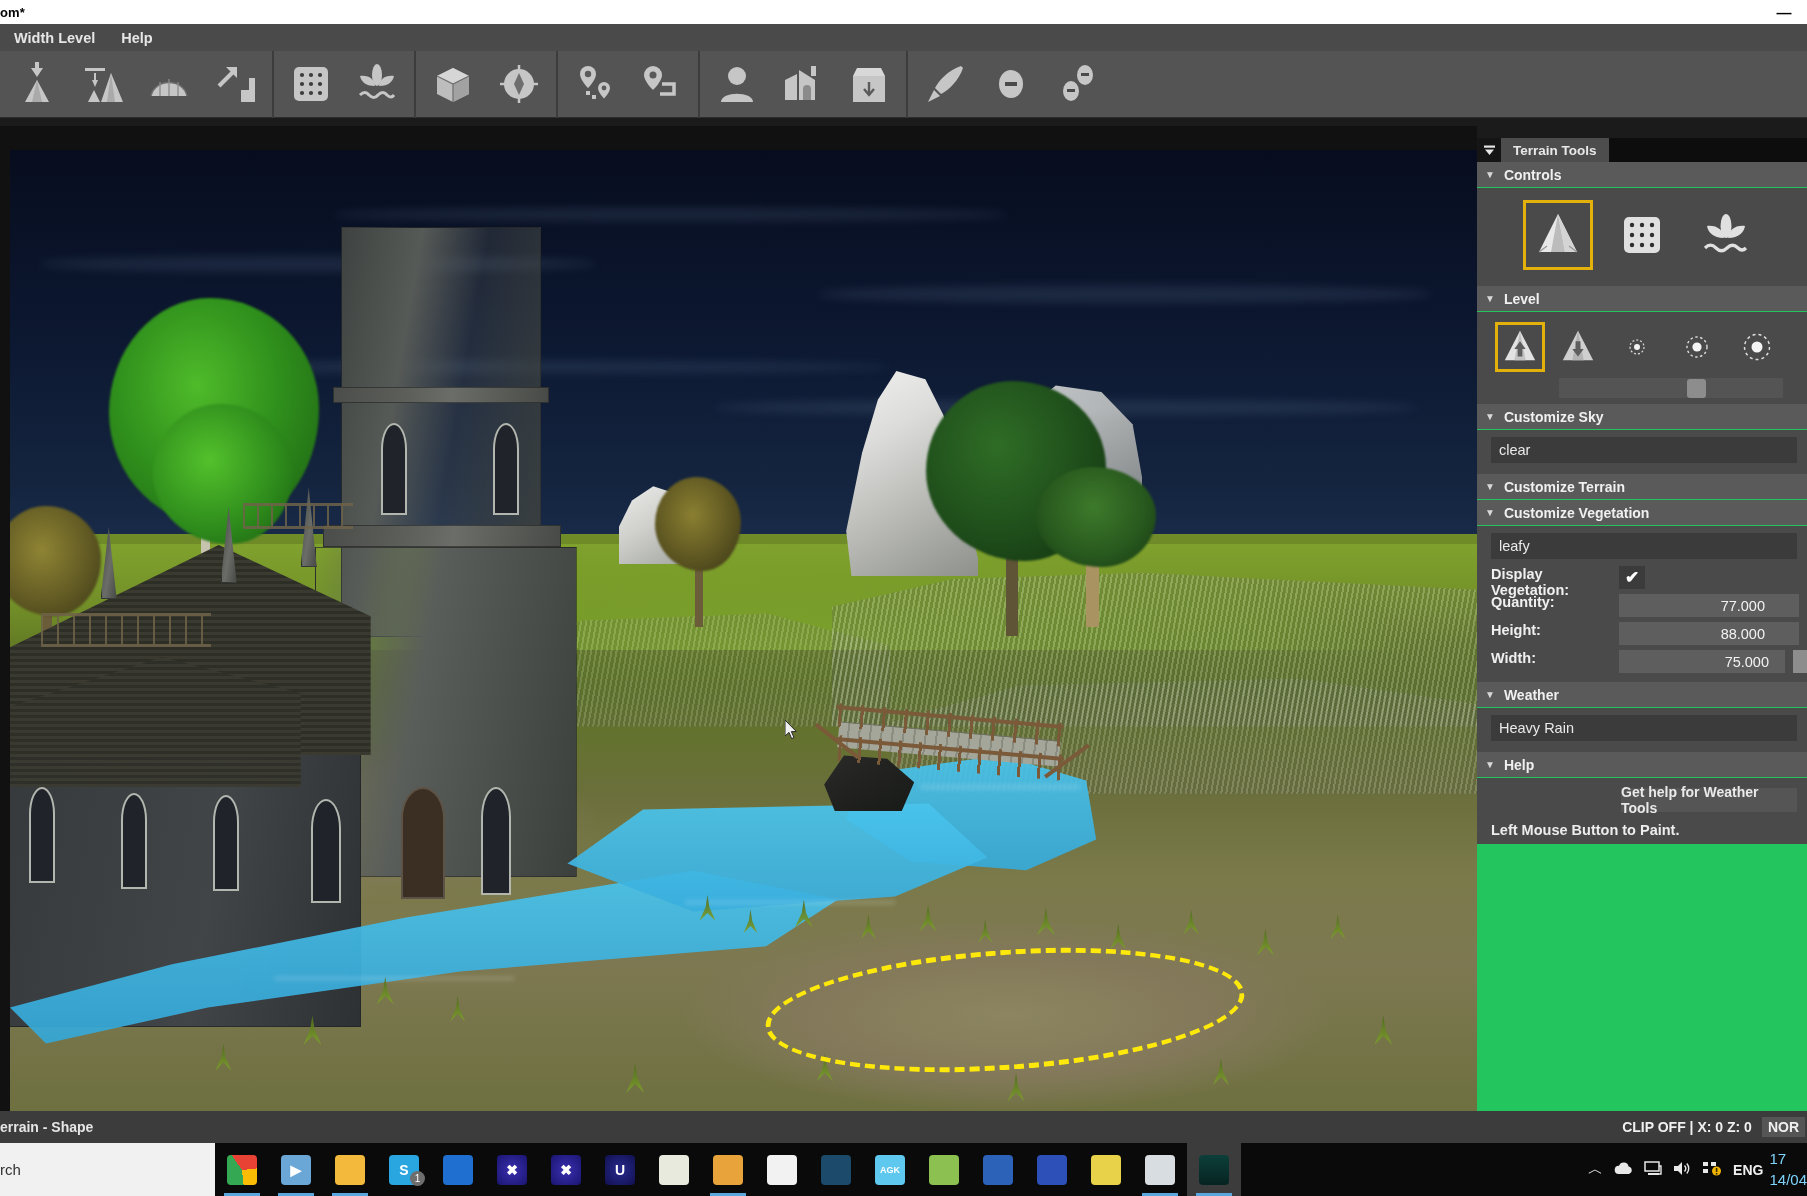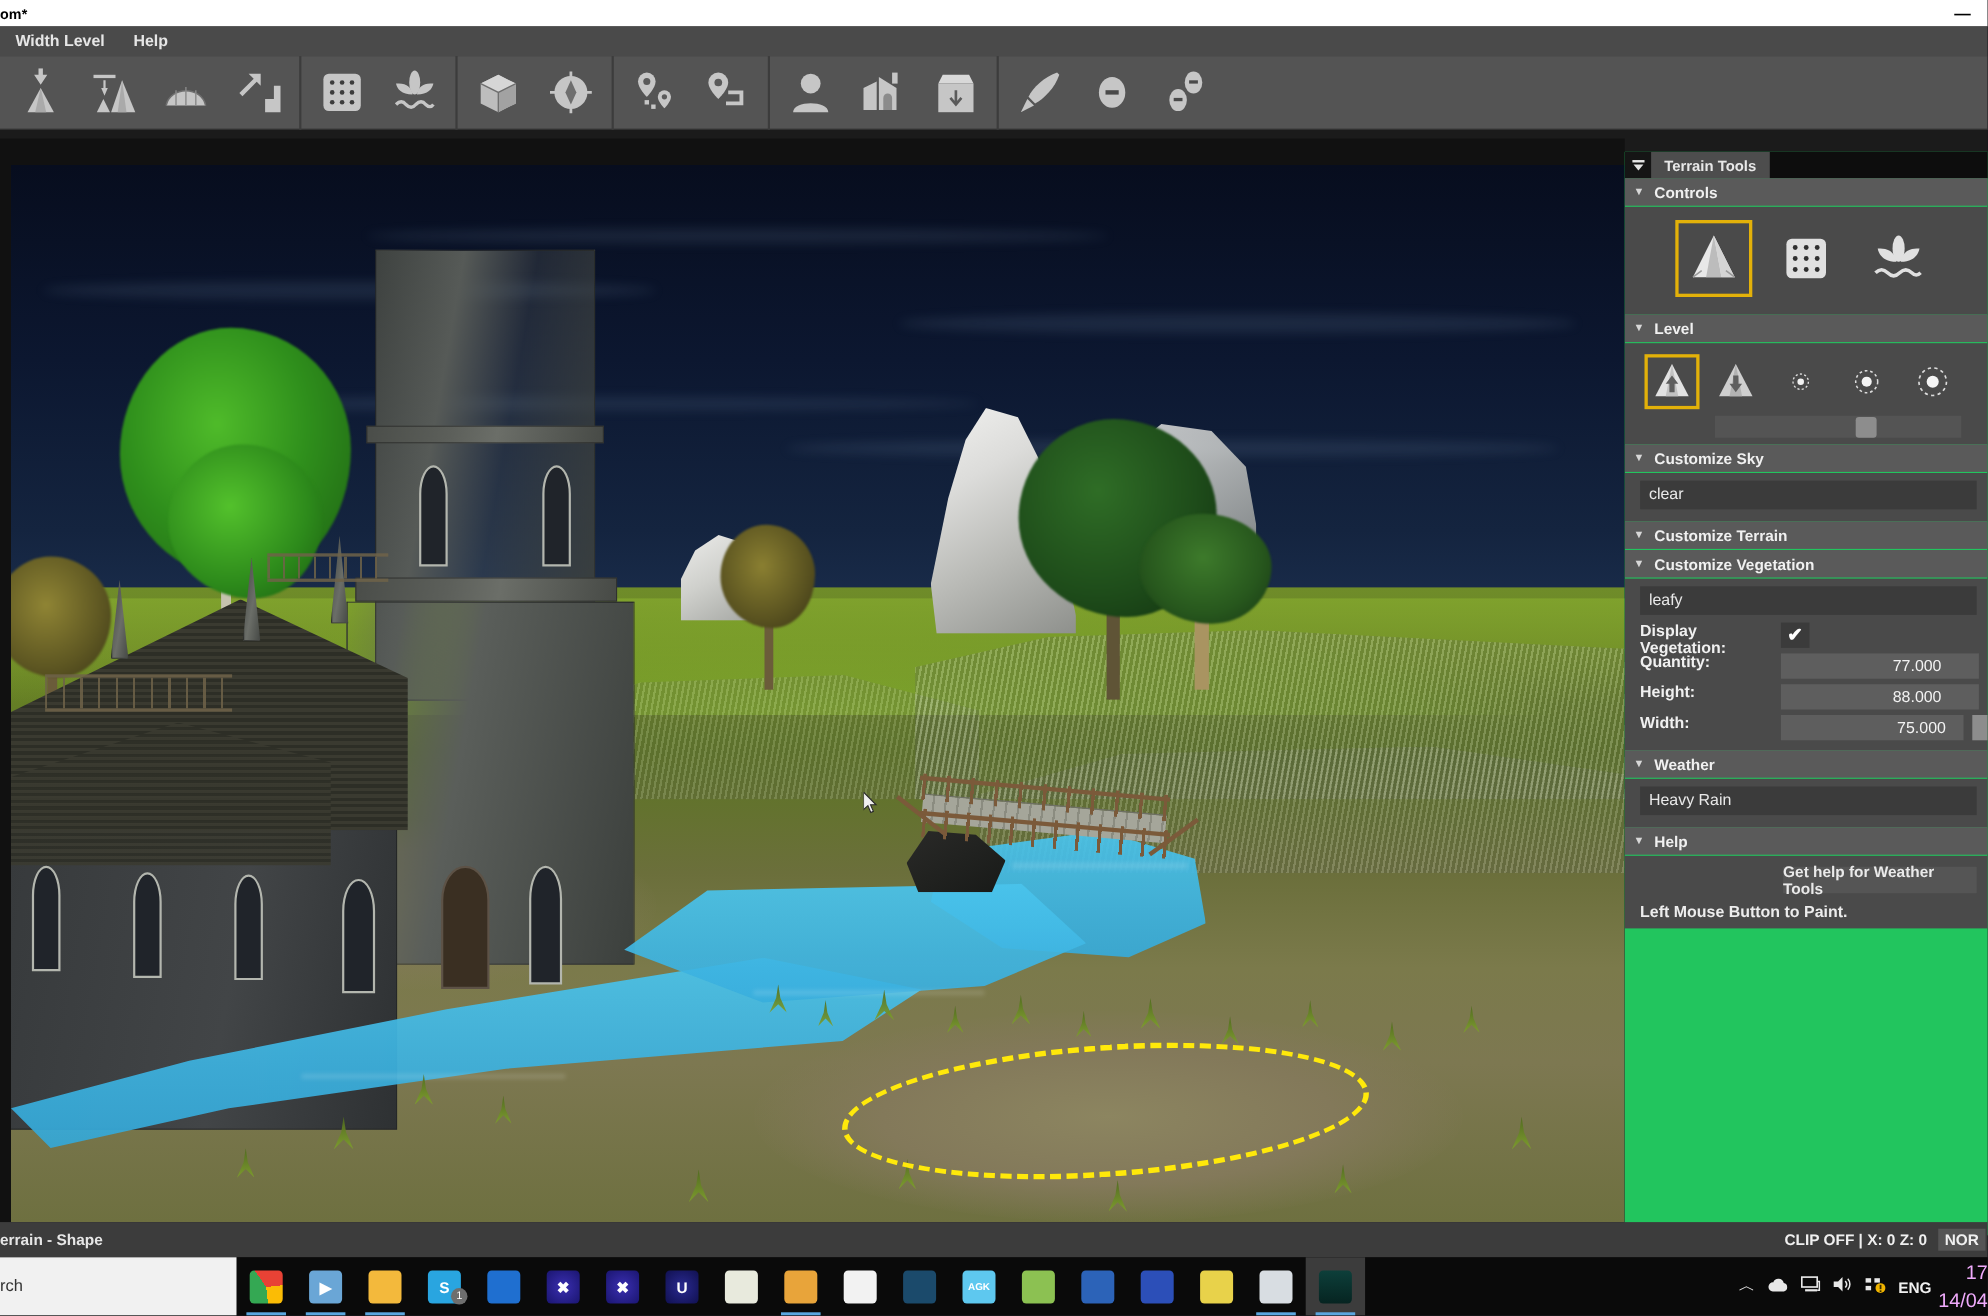--- a/index.html
+++ b/index.html
@@ -310,21 +310,21 @@
   .task .ind {
     position: absolute; bottom: 0; left: 9px; width: 36px; height: 3px; background: #5aa7e0;
   }
   .ico { width: 30px; height: 30px; border-radius: 4px; position: relative;
          display: flex; align-items: center; justify-content: center;
          font-size: 14px; font-weight: bold; color: #fff; }
 
   #tray { margin-left: auto; display: flex; align-items: center; gap: 11px; padding-right: 6px; }
   #tray .tico { color: #e8e8e8; font-size: 15px; }
   #tray .lang { color: #f0f0f0; font-size: 14px; font-weight: bold; }
-  #clock { color: #f0abfc; font-size: 18px; line-height: 1.35; text-align: right; }
+  #clock { color: #7dd3fc; font-size: 15px; line-height: 1.35; }
 </style>
 </head>
 <body>
 
 <div id="titlebar">
   <span class="t-text">om*</span>
   <span class="t-min">—</span>
 </div>
 
 <div id="menubar">

